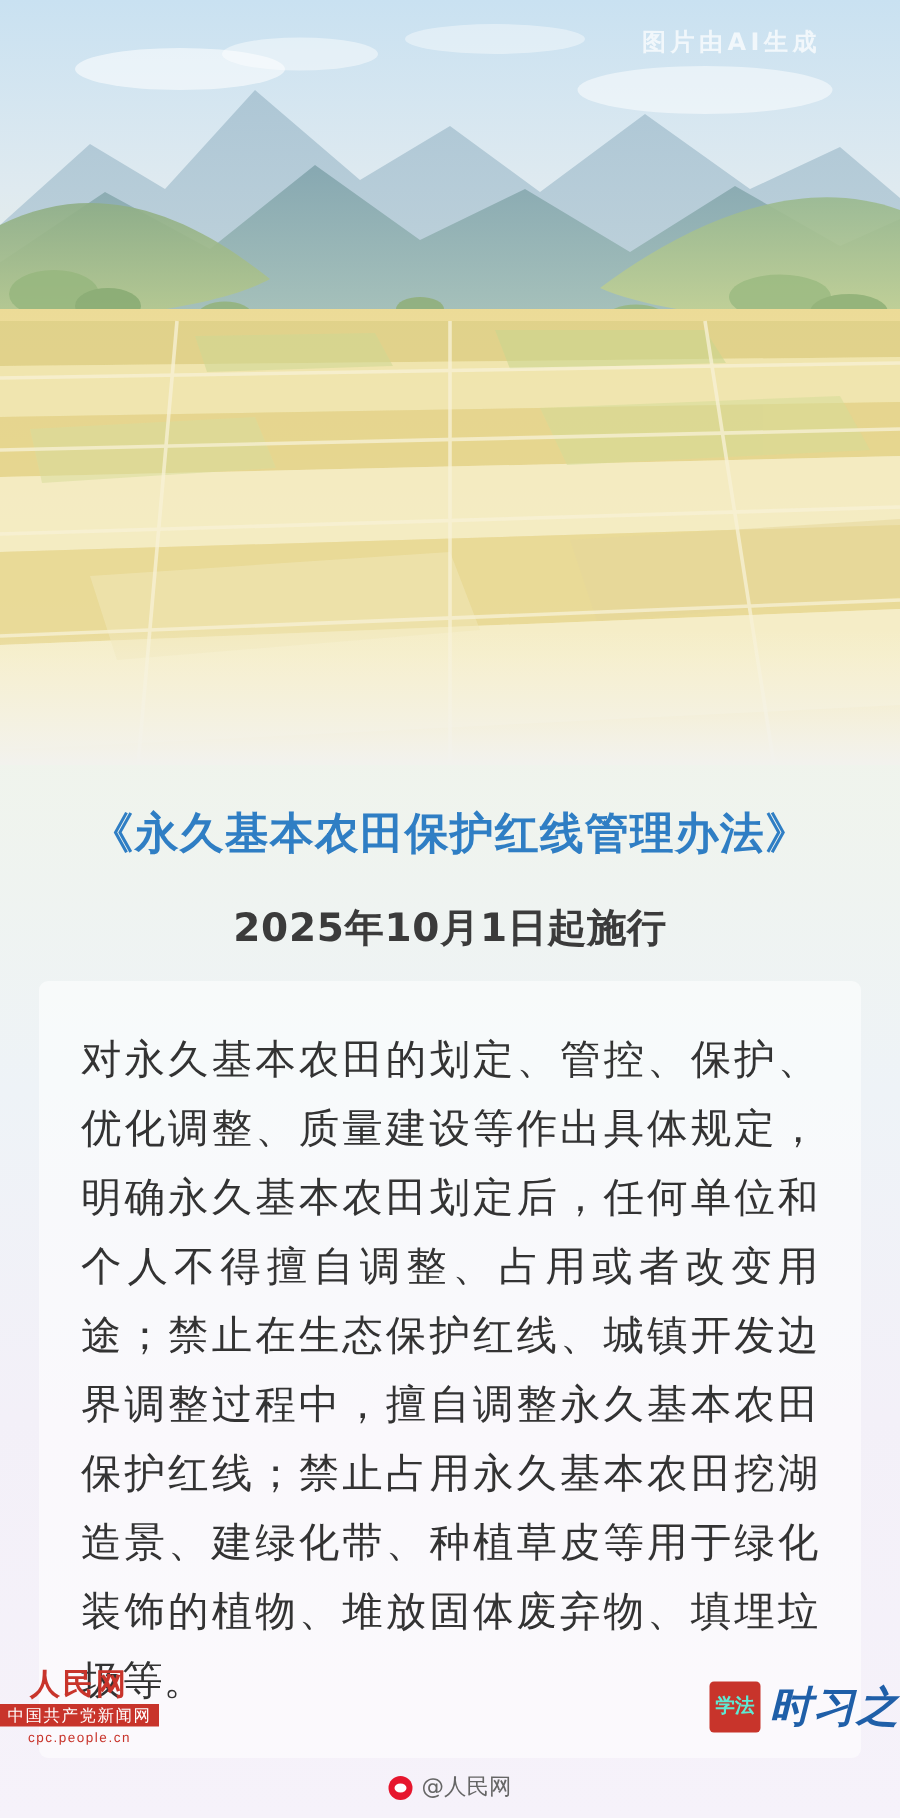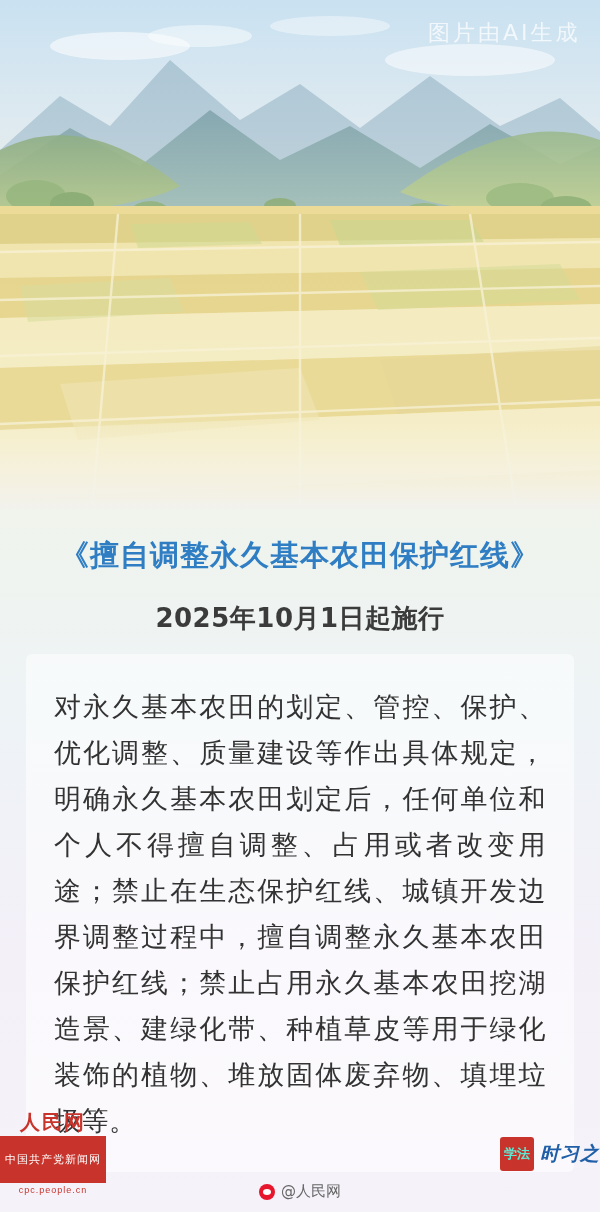--- a/index.html
+++ b/index.html
@@ -34,24 +34,25 @@
     position: absolute;
     left: 330px; top: -60px;
     width: 340px; height: 300px;
     background: radial-gradient(circle at 50% 50%, rgba(255,255,235,0.95) 0%, rgba(255,250,210,0.45) 45%, rgba(255,250,210,0) 72%);
   }
 
   
   .art-watermark {
     position: absolute;
     left: 428px; top: 18px;
-    font-size: 22px;
+    font-size: 16px;
     color: rgba(255,255,255,0.72);
     letter-spacing: 3px;
     font-family: "DejaVu Sans", sans-serif;
+    font-weight: bold;
   }
 
   
   .headline {
     position: absolute;
     left: 0; top: 536px;
     width: 600px;
     text-align: center;
     font-size: 29px;
     font-weight: bold;
@@ -112,21 +113,21 @@
     font-weight: bold;
     color: #c8342b;
     letter-spacing: 2px;
     font-family: "DejaVu Sans", "Liberation Sans", sans-serif;
   }
   .pd-logo .pd-sub {
     margin-top: 4px;
     font-size: 11px;
     color: #ffffff;
     background: #c8342b;
-    padding: 18px 5px;
+    padding: 2px 5px;
     letter-spacing: 1px;
     font-family: "DejaVu Sans", "Liberation Sans", sans-serif;
   }
   .pd-logo .pd-url {
     margin-top: 3px;
     font-size: 9px;
     color: #c8342b;
     letter-spacing: 1px;
     font-family: Liberation Sans, sans-serif;
   }
@@ -143,21 +144,21 @@
     font-size: 13px;
     font-weight: bold;
     display: flex;
     align-items: center;
     justify-content: center;
     line-height: 14px;
     text-align: center;
     font-family: "DejaVu Sans", "Liberation Sans", sans-serif;
   }
   .xuefa-word {
-    font-size: 19px;
+    font-size: 28px;
     font-weight: bold;
     color: #1f5fa8;
     font-style: italic;
     letter-spacing: 1px;
     font-family: "DejaVu Sans", "Liberation Sans", sans-serif;
   }
 
   
   .weibo {
     position: absolute;
@@ -288,21 +289,21 @@
         <path d="M300,214 L300,510"></path>
         <path d="M470,214 L516,510"></path>
       </g>
 
       <rect x="0" y="420" width="600" height="90" fill="url(#gBottomFade)"></rect>
     </svg>
 
     <div class="art-watermark">图片由AI生成</div>
   </div>
 
-  <div class="headline">《擅自调整永久基本农田保护红线》</div>
+  <div class="headline">《永久基本农田保护红线管理办法》</div>
   <div class="subhead">2025年10月1日起施行</div>
 
   <div class="card">
     <div class="card-text">对永久基本农田的划定、管控、保护、优化调整、质量建设等作出具体规定，明确永久基本农田划定后，任何单位和个人不得擅自调整、占用或者改变用途；禁止在生态保护红线、城镇开发边界调整过程中，擅自调整永久基本农田保护红线；禁止占用永久基本农田挖湖造景、建绿化带、种植草皮等用于绿化装饰的植物、堆放固体废弃物、填埋垃圾等。</div>
   </div>
 
   <div class="footer-logos">
     <div class="pd-logo">
       <div class="pd-main">人民网</div>
       <div class="pd-sub">中国共产党新闻网</div>

